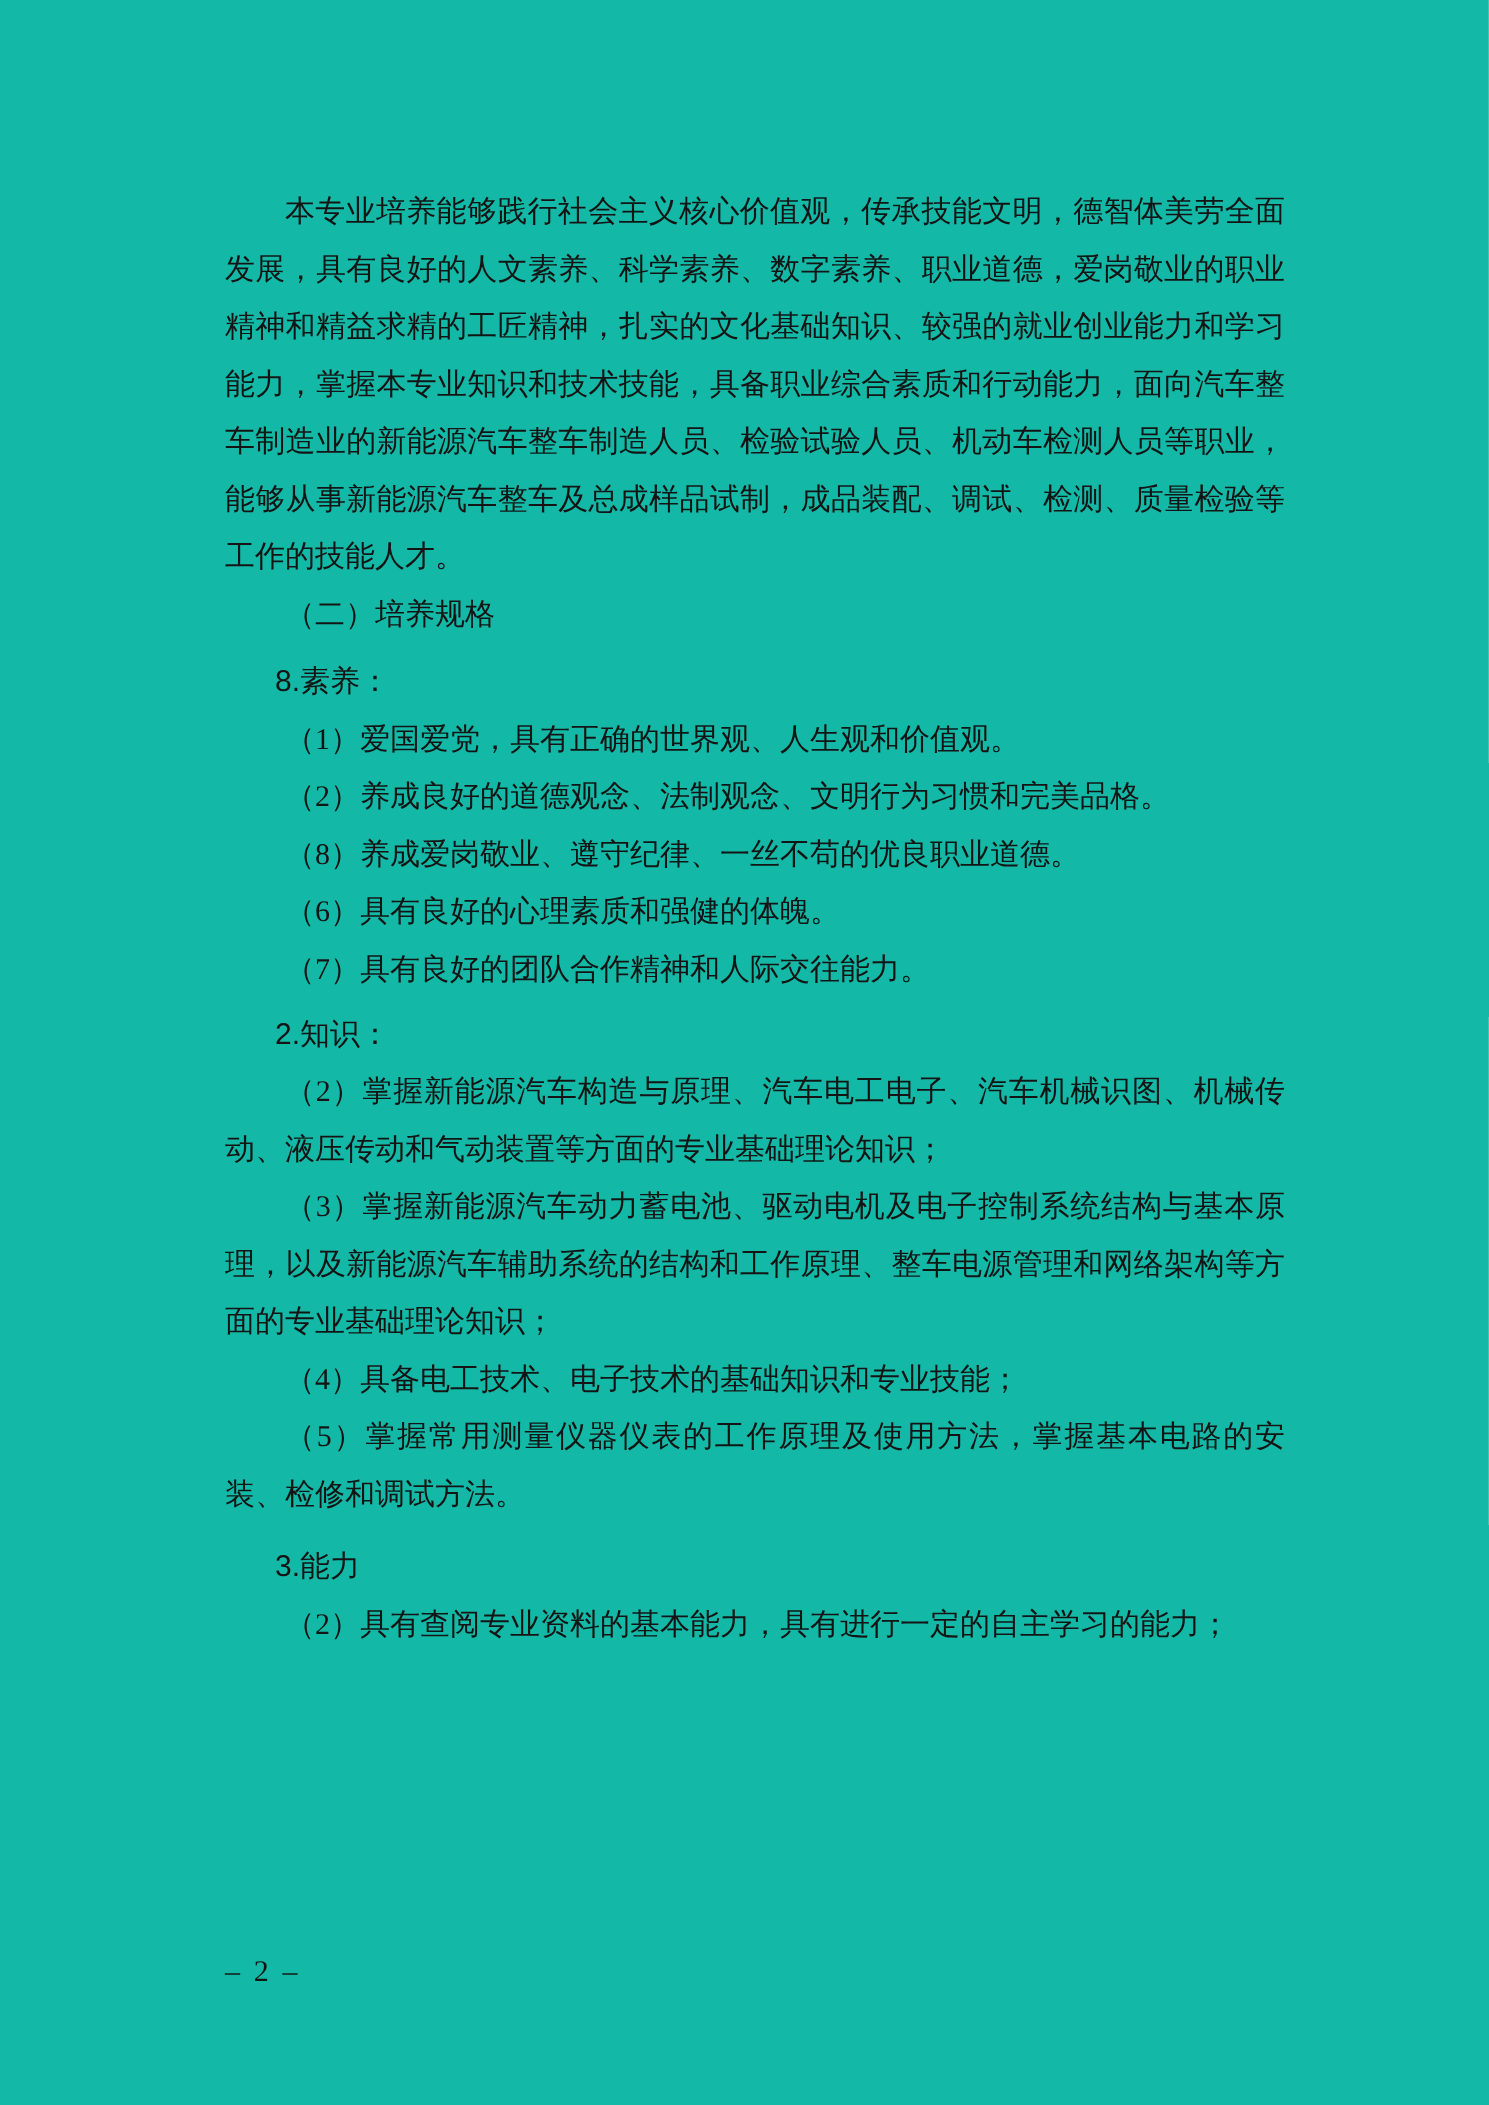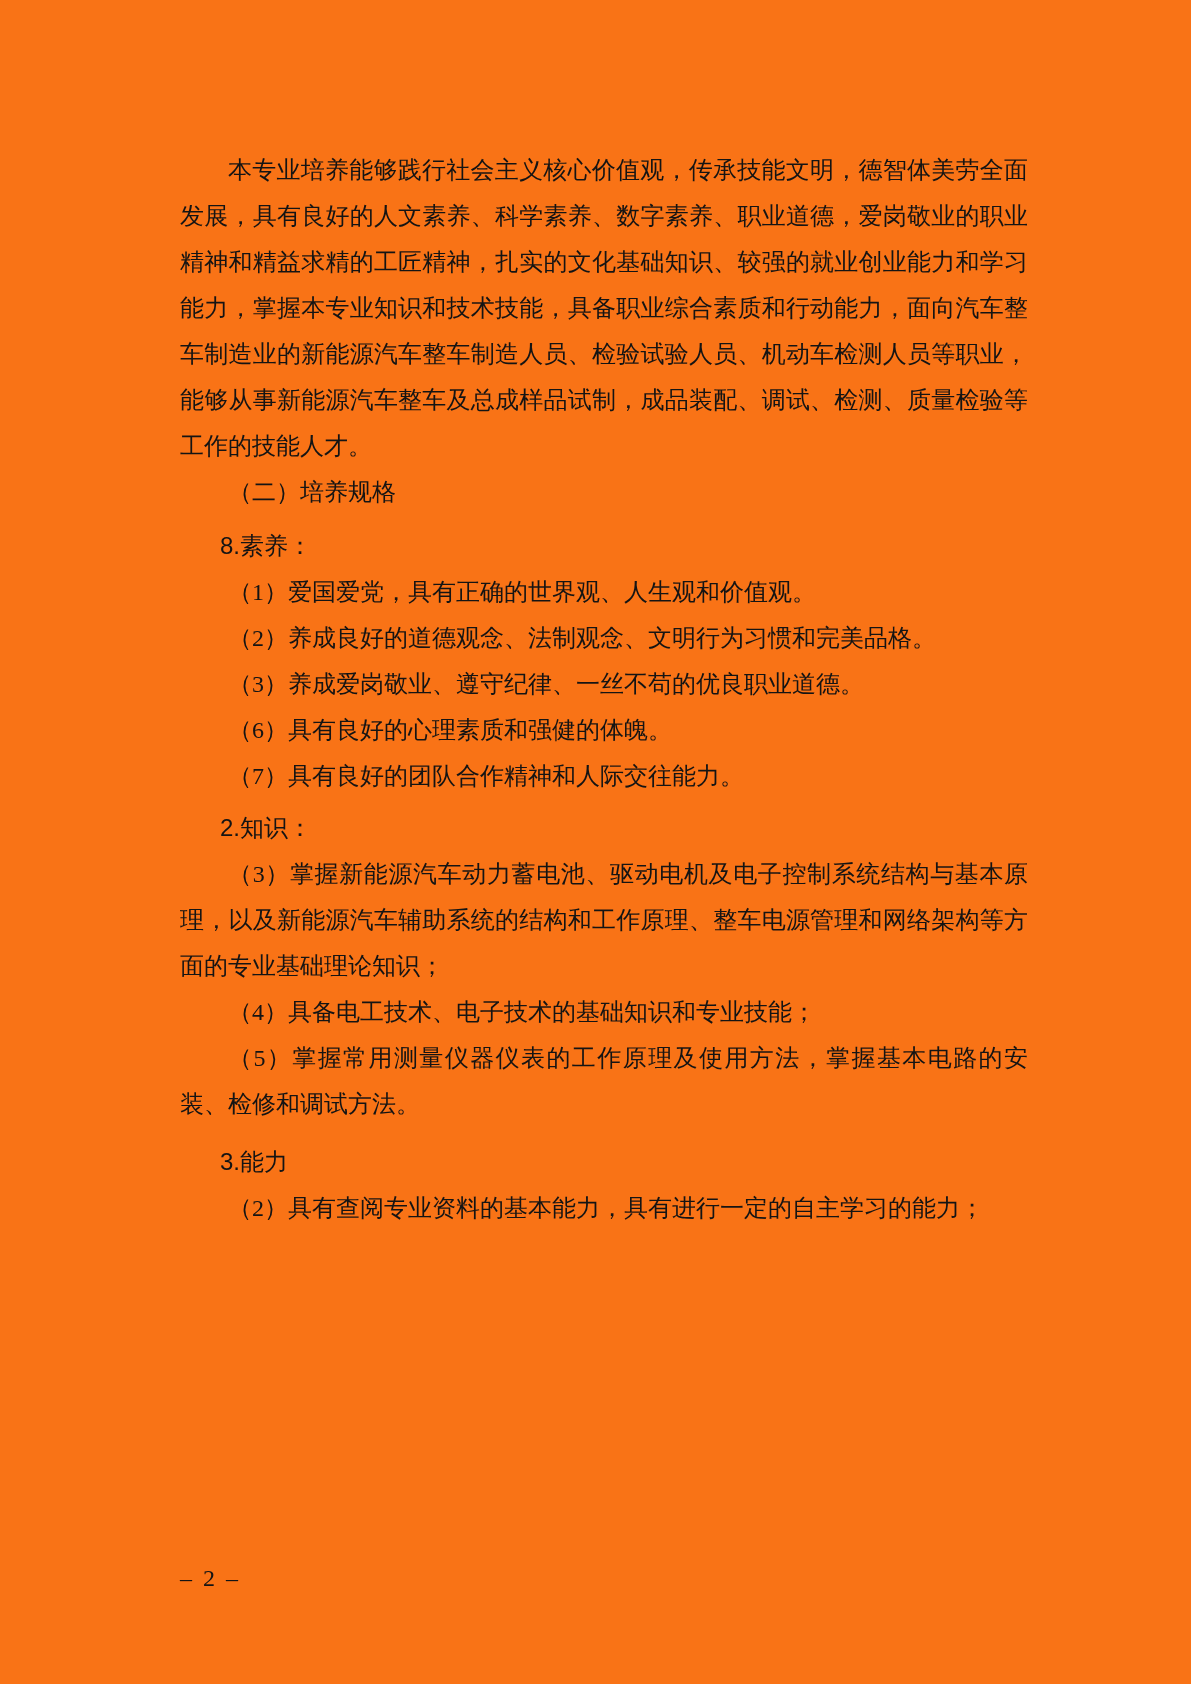--- a/index.html
+++ b/index.html
@@ -11,21 +11,21 @@
     height: 1684px;
     background: #ffffff;
     position: relative;
     overflow: hidden;
     font-family: "Liberation Serif", "DejaVu Serif", serif;
     color: #141414;
   }
   .sheet {
     position: absolute;
     inset: 0;
-    background: #f97316;
+    background: #14b8a6;
   }
   .doc {
     position: absolute;
     left: 180px;
     top: 147px;
     width: 848px;
     font-size: 24px;
     line-height: 46px;
     text-align: justify;
   }
@@ -73,26 +73,27 @@
   <div class="doc">
 
     <p class="para">本专业培养能够践行社会主义核心价值观，传承技能文明，德智体美劳全面发展，具有良好的人文素养、科学素养、数字素养、职业道德，爱岗敬业的职业精神和精益求精的工匠精神，扎实的文化基础知识、较强的就业创业能力和学习能力，掌握本专业知识和技术技能，具备职业综合素质和行动能力，面向汽车整车制造业的新能源汽车整车制造人员、检验试验人员、机动车检测人员等职业，能够从事新能源汽车整车及总成样品试制，成品装配、调试、检测、质量检验等工作的技能人才。</p>
 
     <h2 class="h2">（二）培养规格</h2>
 
     <h3 class="h3 mt-a">8.素养：</h3>
 
     <p class="item">（1）爱国爱党，具有正确的世界观、人生观和价值观。</p>
     <p class="item">（2）养成良好的道德观念、法制观念、文明行为习惯和完美品格。</p>
-    <p class="item">（3）养成爱岗敬业、遵守纪律、一丝不苟的优良职业道德。</p>
+    <p class="item">（8）养成爱岗敬业、遵守纪律、一丝不苟的优良职业道德。</p>
     <p class="item">（6）具有良好的心理素质和强健的体魄。</p>
     <p class="item">（7）具有良好的团队合作精神和人际交往能力。</p>
 
     <h3 class="h3 mt-b">2.知识：</h3>
 
+    <p class="item">（2）掌握新能源汽车构造与原理、汽车电工电子、汽车机械识图、机械传动、液压传动和气动装置等方面的专业基础理论知识；</p>
     <p class="item">（3）掌握新能源汽车动力蓄电池、驱动电机及电子控制系统结构与基本原理，以及新能源汽车辅助系统的结构和工作原理、整车电源管理和网络架构等方面的专业基础理论知识；</p>
     <p class="item">（4）具备电工技术、电子技术的基础知识和专业技能；</p>
     <p class="item">（5）掌握常用测量仪器仪表的工作原理及使用方法，掌握基本电路的安装、检修和调试方法。</p>
 
     <h3 class="h3 mt-c">3.能力</h3>
 
     <p class="item">（2）具有查阅专业资料的基本能力，具有进行一定的自主学习的能力；</p>
 
   </div>
 

